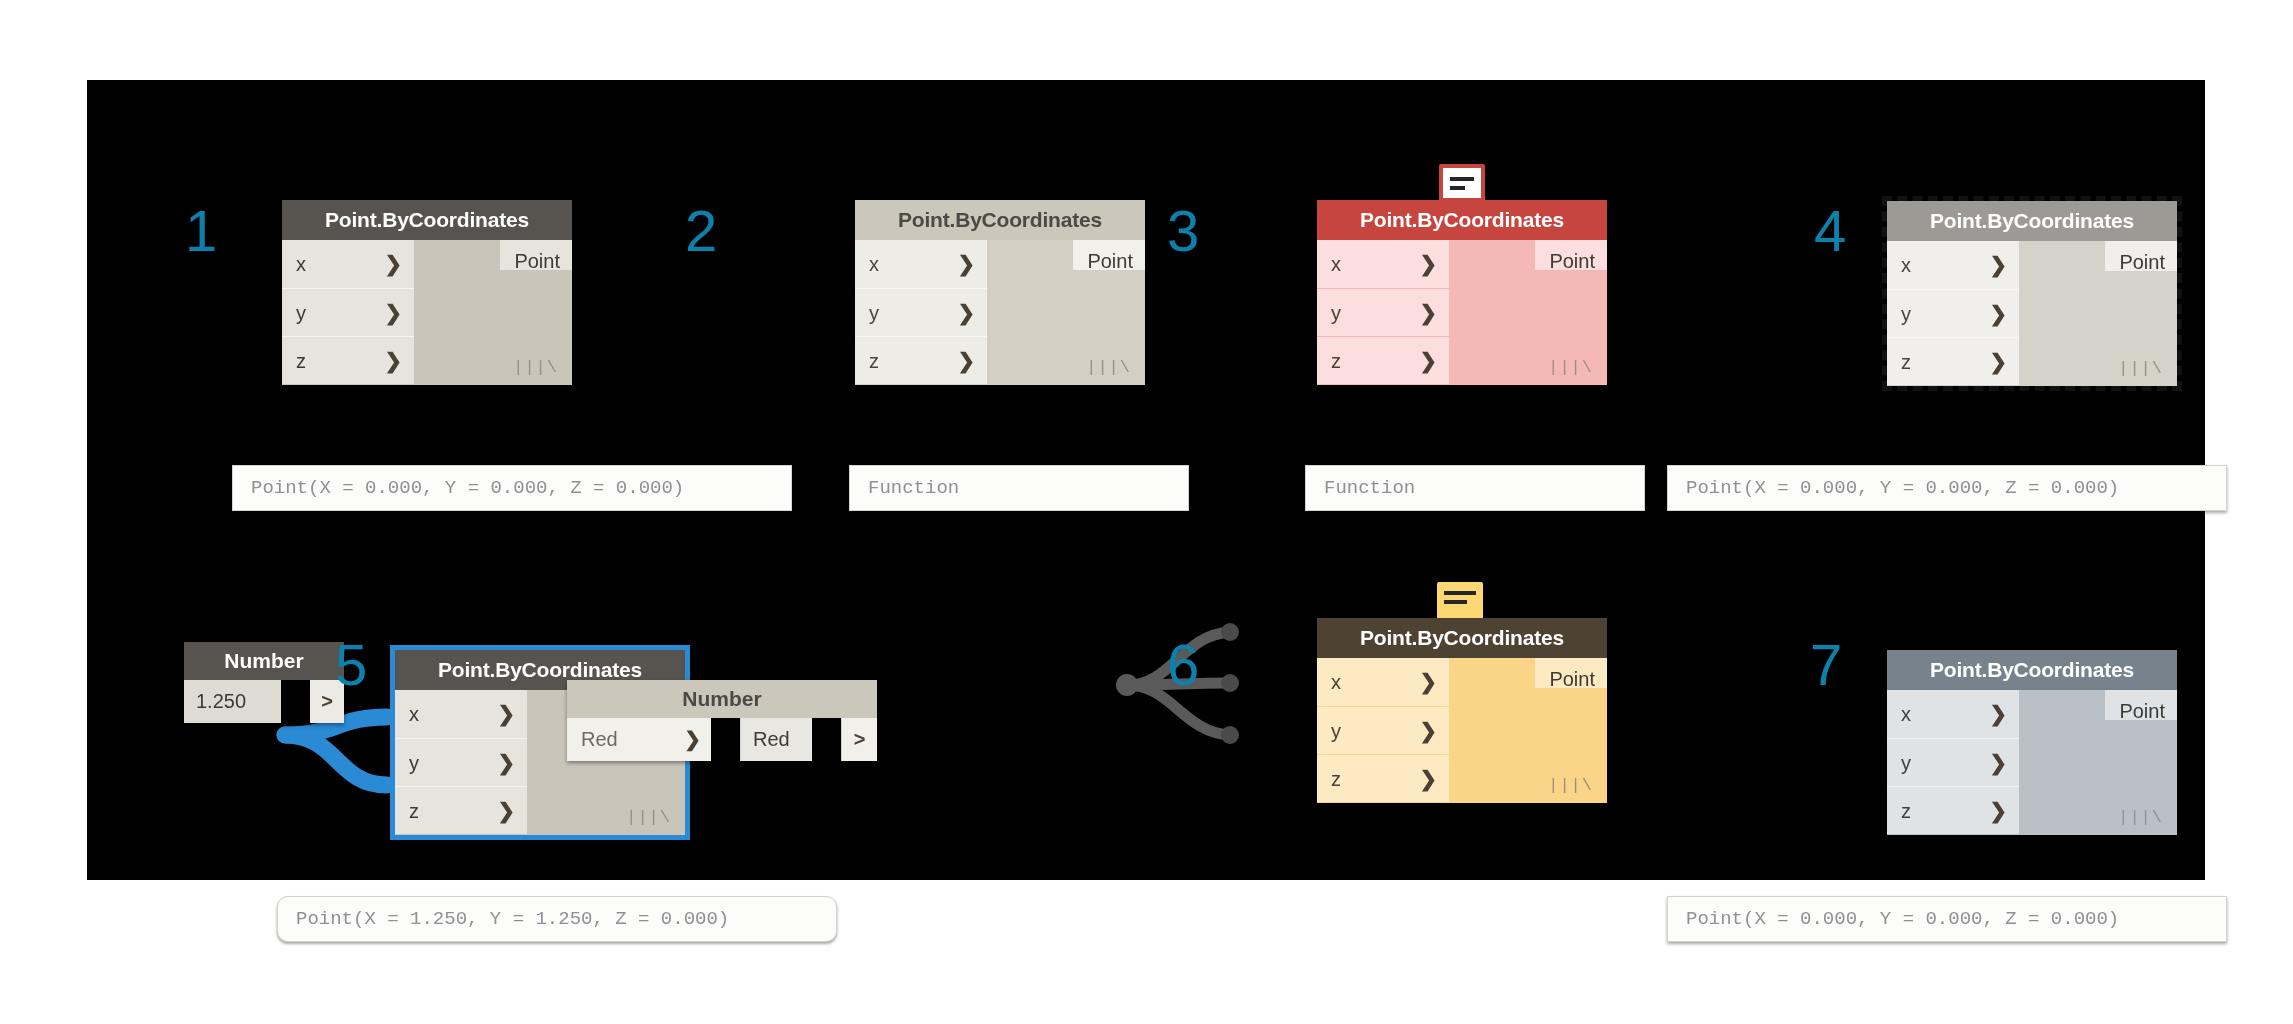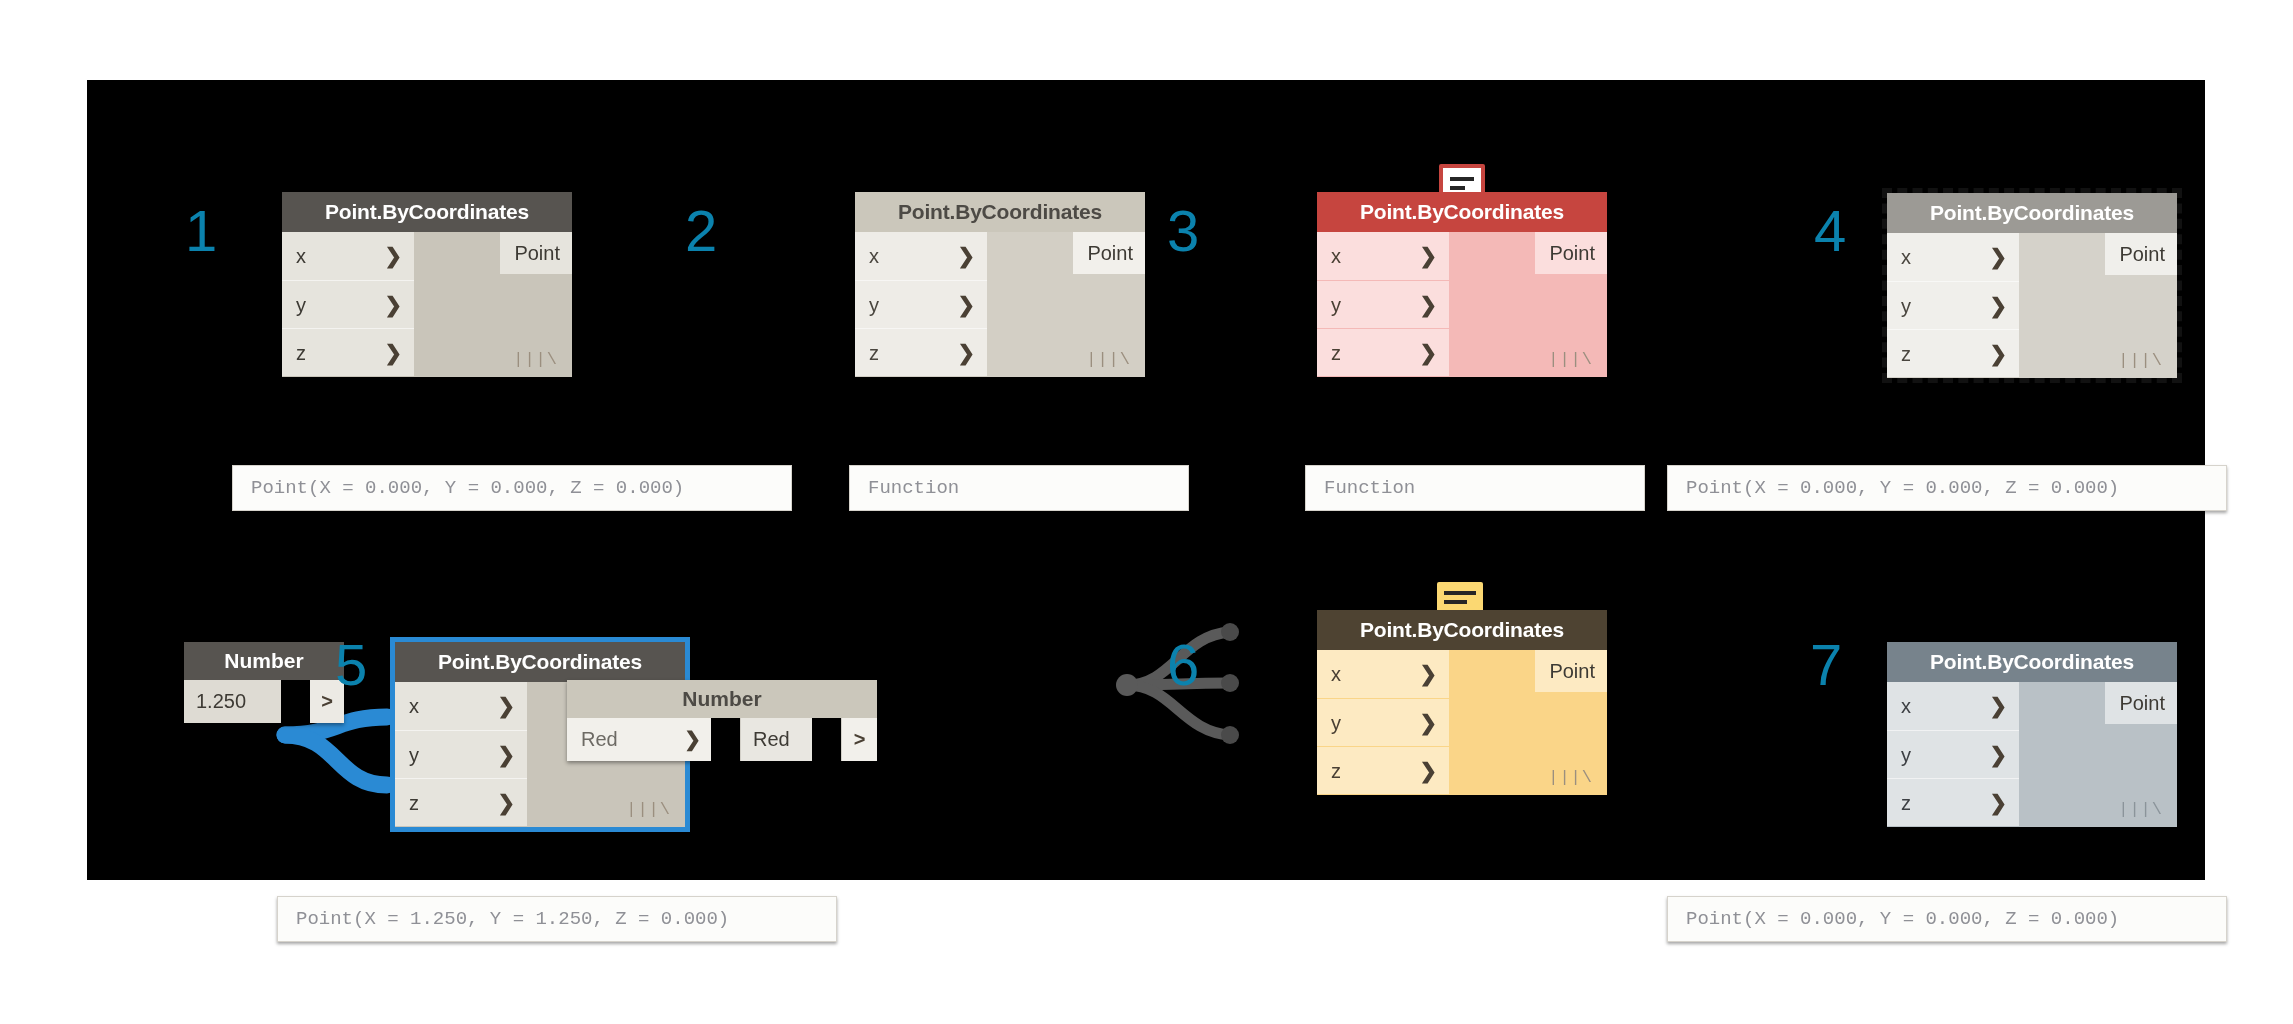--- a/index.html
+++ b/index.html
@@ -15,21 +15,21 @@
   #canvas {
     position: absolute;
     left: 87px;
     top: 80px;
     width: 2118px;
     height: 800px;
     background: #000000;
   }
 
   
-  .node-wrap { position: absolute; }
+  .node-wrap { position: absolute; margin-top: 8px; }
 
   .node {
     position: relative;
     box-sizing: border-box;
   }
 
   .node-header {
     height: 40px;
     line-height: 40px;
     text-align: center;
@@ -67,21 +67,21 @@
     top: 0;
     font-size: 21px;
     font-weight: bold;
     color: #4a4034;
   }
 
   .out-port {
     position: absolute;
     right: 0;
     top: 0;
-    height: 42px;
+    height: 30px;
     line-height: 42px;
     padding: 0 12px 0 14px;
     font-size: 20px;
     text-align: right;
     box-sizing: border-box;
   }
 
   .lacing-icon {
     position: absolute;
     right: 14px;
@@ -332,21 +332,21 @@
         <div class="ports">
           <div class="port-row"><span>x</span><span class="port-caret">❯</span></div>
           <div class="port-row"><span>y</span><span class="port-caret">❯</span></div>
           <div class="port-row"><span>z</span><span class="port-caret">❯</span></div>
         </div>
         <div class="out-port">Point</div>
         <div class="lacing-icon">|||\</div>
       </div>
     </div>
   </div>
-  <div class="preview" style="left:190px; top:816px; width:560px;">Point(X = 1.250, Y = 1.250, Z = 0.000)</div>
+  <div class="preview" style="left:190px; top:816px; width:560px;border-radius:11px;">Point(X = 1.250, Y = 1.250, Z = 0.000)</div>
 
   <svg class="wires" width="2118" height="800" style="left:0;top:0;">
     <path d="M 1040 605 C 1085 605, 1095 555, 1143 552" stroke="#5a5a5a" stroke-width="11" fill="none" stroke-linecap="round"></path>
     <path d="M 1040 605 C 1090 605, 1095 603, 1143 603" stroke="#5a5a5a" stroke-width="11" fill="none" stroke-linecap="round"></path>
     <path d="M 1040 605 C 1085 605, 1095 652, 1143 655" stroke="#5a5a5a" stroke-width="11" fill="none" stroke-linecap="round"></path>
     <circle cx="1040" cy="605" r="11" fill="#5a5a5a"></circle>
     <circle cx="1143" cy="552" r="9" fill="#4a4a4a"></circle>
     <circle cx="1143" cy="603" r="9" fill="#4a4a4a"></circle>
     <circle cx="1143" cy="655" r="9" fill="#4a4a4a"></circle>
   </svg>

